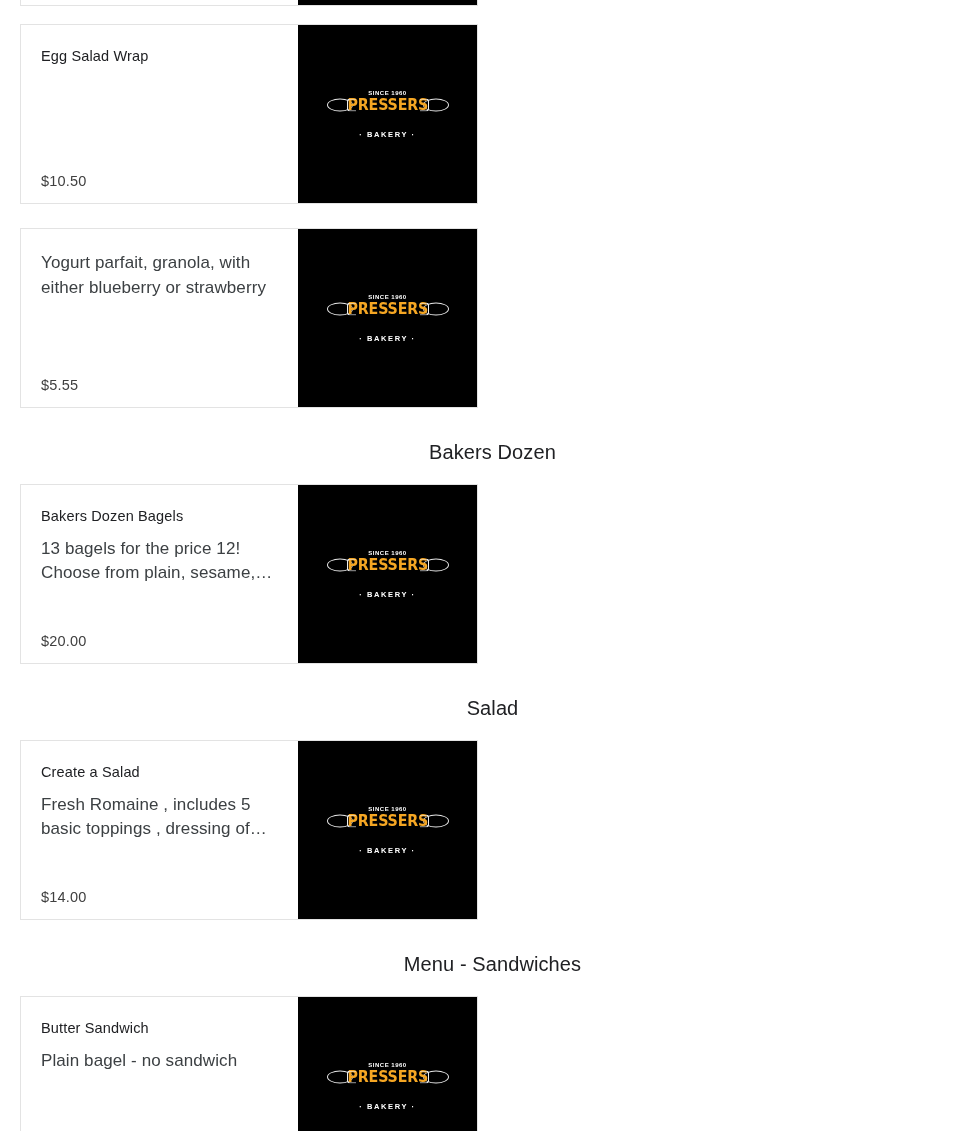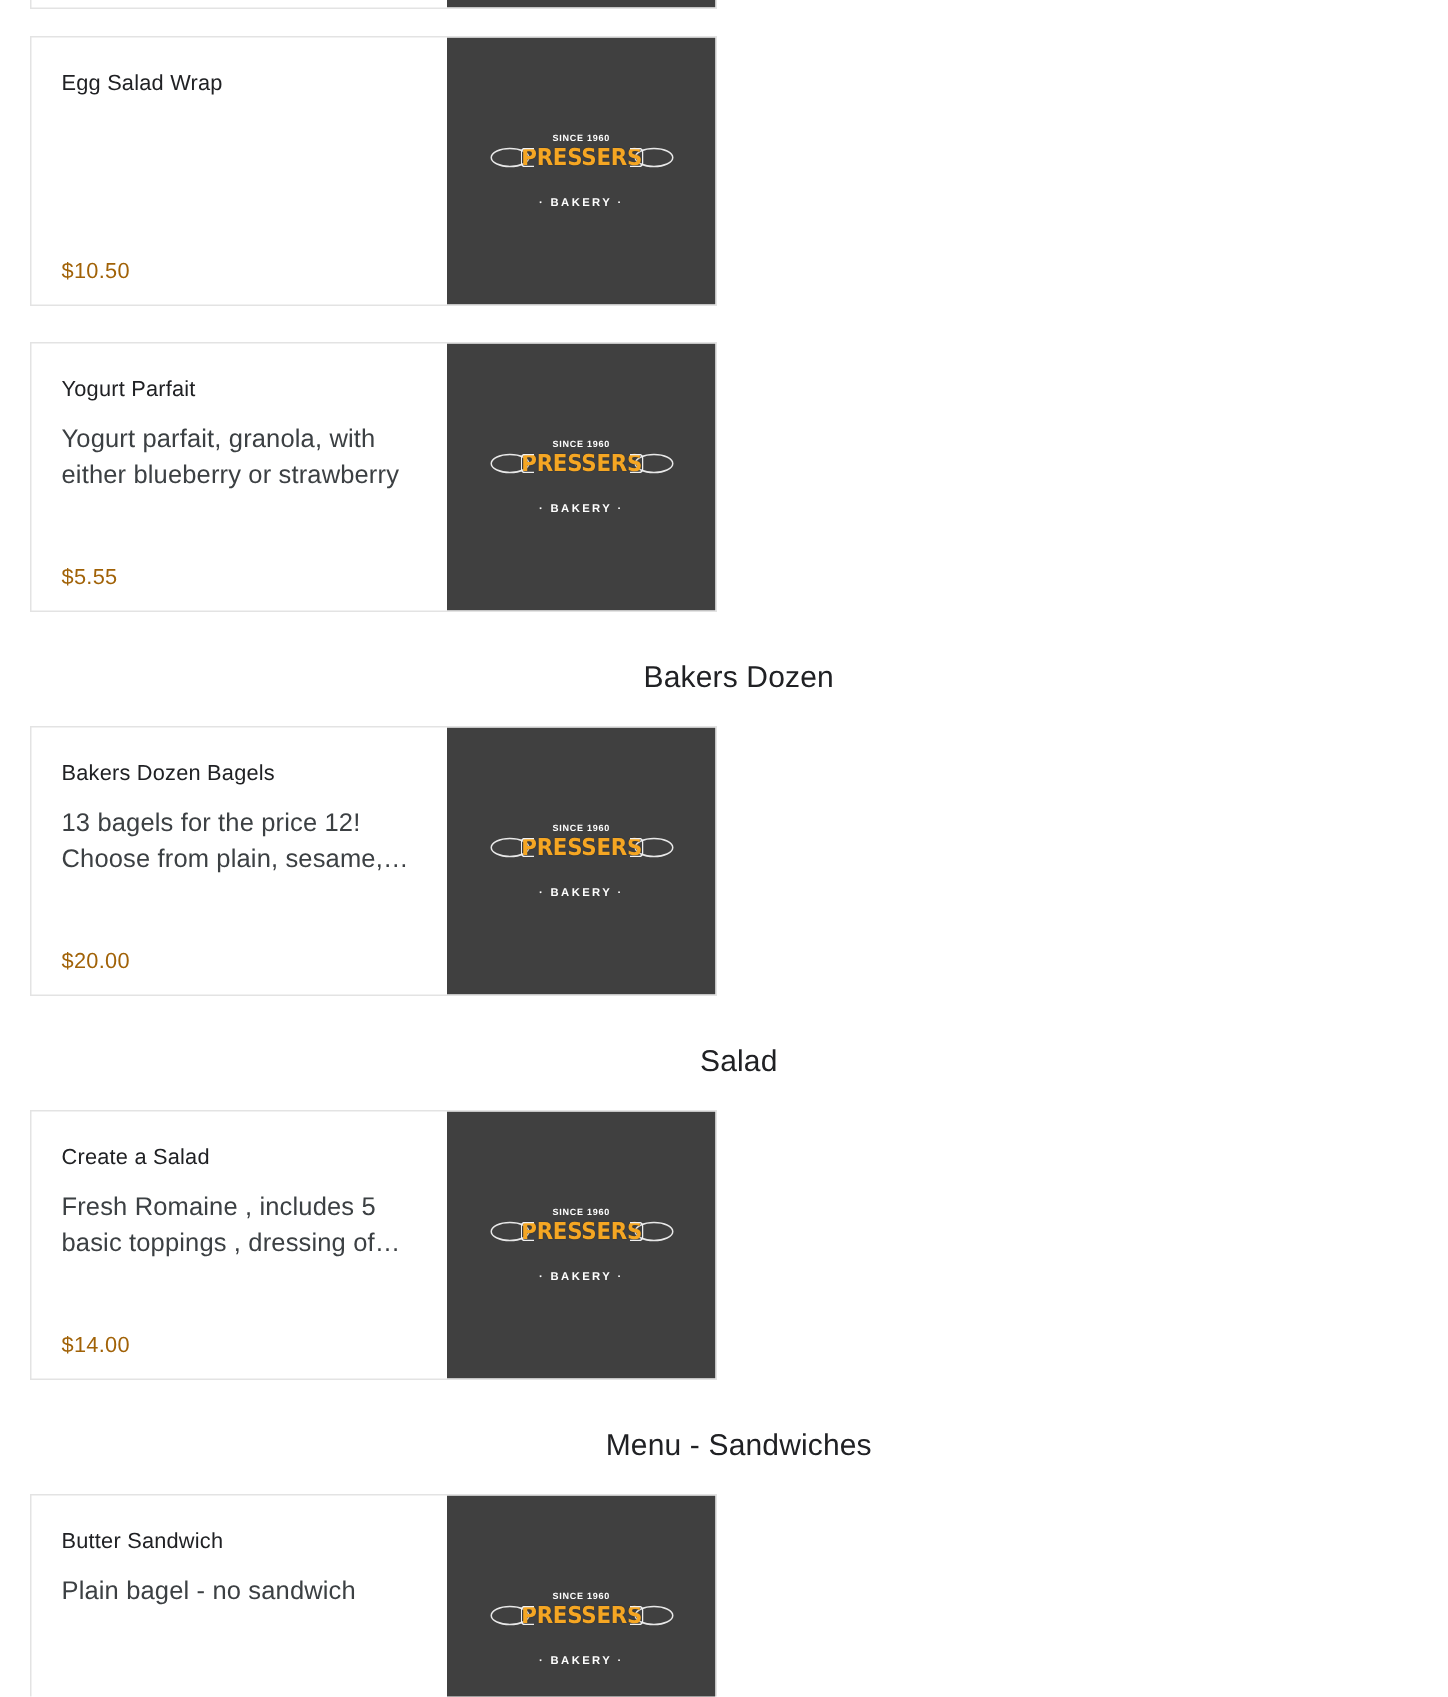--- a/index.html
+++ b/index.html
@@ -62,28 +62,28 @@
     line-height: 1.45;
     letter-spacing: .1px;
     overflow: hidden;
     display: -webkit-box;
     -webkit-line-clamp: 2;
     -webkit-box-orient: vertical;
   }
   .card-price {
     margin-top: auto;
     font-size: 14.5px;
-    color: #a16207;
+    color: #404040;
     letter-spacing: .2px;
   }
 
   
   .card-image {
     flex: 0 0 179px;
-    background: #404040;
+    background: #000000;
     display: flex;
     align-items: center;
     justify-content: center;
   }
   .logo {
     position: relative;
     width: 122px;
     height: 46px;
     display: flex;
     flex-direction: column;
@@ -185,21 +185,20 @@
             <span class="pin-bar right"></span>
             <span class="pin right"></span>
           </div>
           <div class="logo-sub">· BAKERY ·</div>
         </div>
       </div>
     </div>
 
     <div class="card">
       <div class="card-body">
-        <div class="card-title">Yogurt Parfait</div>
         <div class="card-desc">Yogurt parfait, granola, with either blueberry or strawberry</div>
         <div class="card-price">$5.55</div>
       </div>
       <div class="card-image">
         <div class="logo">
           <div class="logo-since">SINCE 1960</div>
           <div class="logo-mid">
             <span class="pin left"></span>
             <span class="pin-bar left"></span>
             <span class="logo-name">PRESSERS</span>

